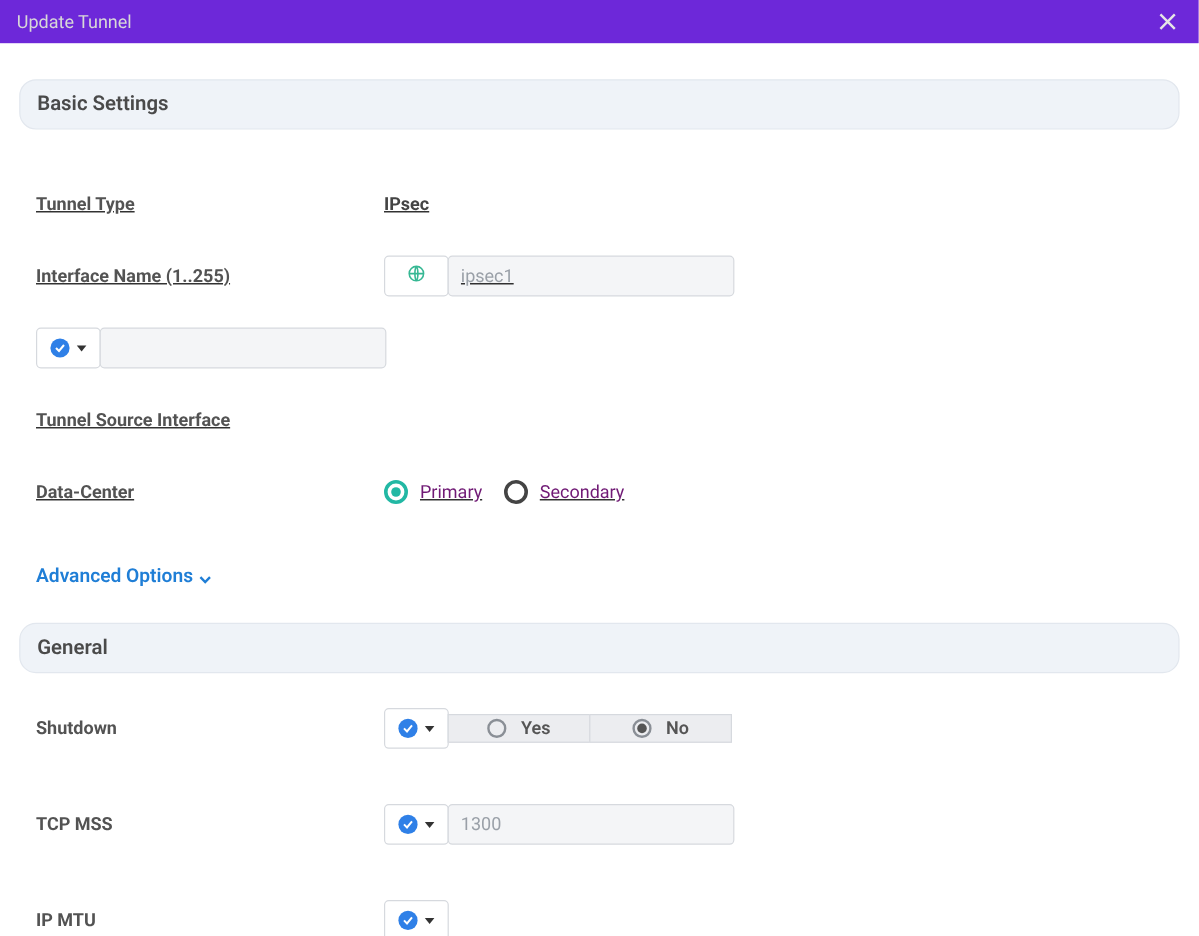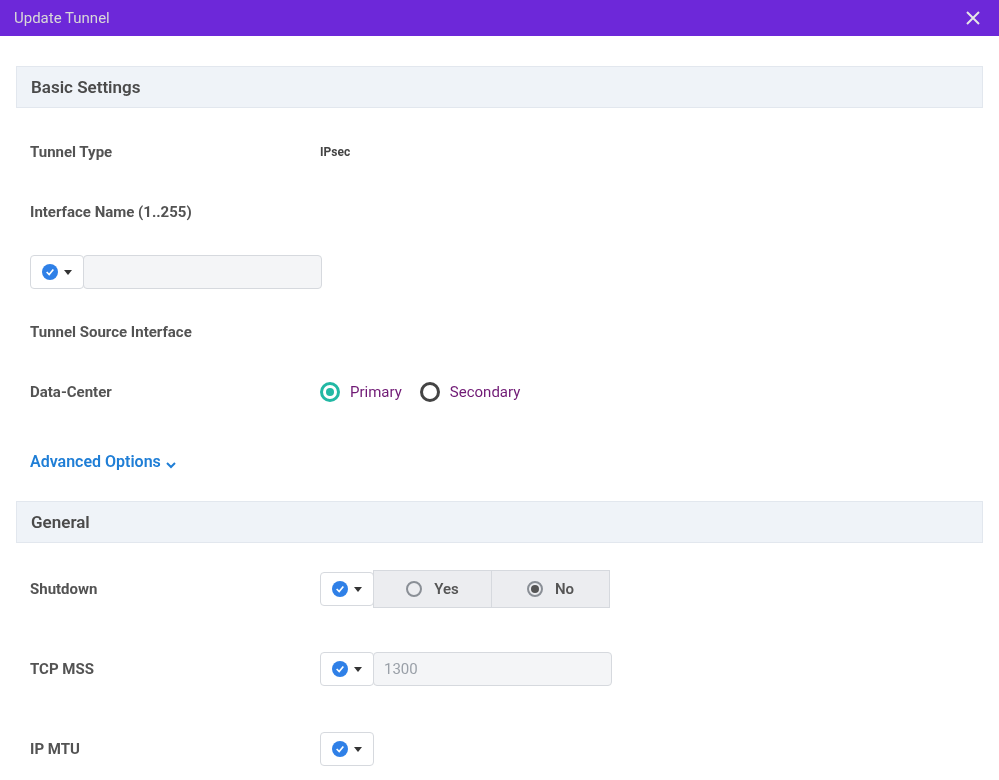--- a/index.html
+++ b/index.html
@@ -39,44 +39,45 @@
     .content {
       padding: 30px 16px 0 16px;
     }
     .section-header {
       background: #eff3f8;
       border: 1px solid #e2e7ee;
       padding: 10px 14px;
       font-size: 17px;
       font-weight: 600;
       color: #4a4a4a;
-      border-radius: 0;
+      border-radius: 14px;
     }
     .form-rows {
-      padding: 14px 0 0 0;
+      padding: 32px 0 0 0;
+      text-decoration: underline;
     }
     .form-row {
       display: flex;
       align-items: center;
       padding: 0 0 0 14px;
       min-height: 60px;
     }
     .label-col {
       width: 290px;
       font-size: 15px;
       font-weight: 700;
       color: #535353;
     }
     .value-col {
       display: flex;
       align-items: center;
       gap: 0;
     }
     .static-value {
-      font-size: 12px;
+      font-size: 15px;
       font-weight: 700;
       color: #444;
     }
     .badge-box {
       display: inline-flex;
       align-items: center;
       justify-content: center;
       gap: 6px;
       width: 54px;
       height: 34px;
@@ -165,21 +166,21 @@
     .advanced-link .chev {
       width: 12px; height: 12px;
     }
     .advanced-link .chev svg { stroke: #1f7ed6; stroke-width: 2; fill: none; }
     .toggle-group {
       display: flex;
       margin-left: -1px;
     }
     .toggle-btn {
       width: 119px;
-      height: 38px;
+      height: 24px;
       border: 1px solid #d6d9de;
       display: flex;
       align-items: center;
       justify-content: center;
       gap: 12px;
       font-size: 15px;
       font-weight: 600;
       color: #555;
       background: #fff;
       cursor: pointer;
@@ -228,20 +229,31 @@
 
     <div class="form-row">
       <div class="label-col">Tunnel Type</div>
       <div class="value-col">
         <span class="static-value">IPsec</span>
       </div>
     </div>
 
     <div class="form-row">
       <div class="label-col">Interface Name (1..255)</div>
+      <div class="value-col">
+        <span class="badge-box no-caret">
+          <span class="badge-globe">
+            <svg viewBox="0 0 24 24" fill="none" stroke="#37b894" stroke-width="2">
+              <circle cx="12" cy="12" r="9"></circle>
+              <path d="M3 12h18M12 3c2.5 3 2.5 15 0 18M12 3c-2.5 3-2.5 15 0 18"></path>
+            </svg>
+          </span>
+        </span>
+        <input class="text-input disabled w239" disabled="" placeholder="ipsec1" style="">
+      </div>
     </div>
 
     <div class="form-row">
       <div class="value-col">
         <span class="badge-box">
           <span class="badge-check">
             <svg viewBox="0 0 12 12">
                 <path d="M2 6 L5 9 L10 3" stroke="#fff" stroke-width="2" fill="none"></path>
               </svg>
           </span>

